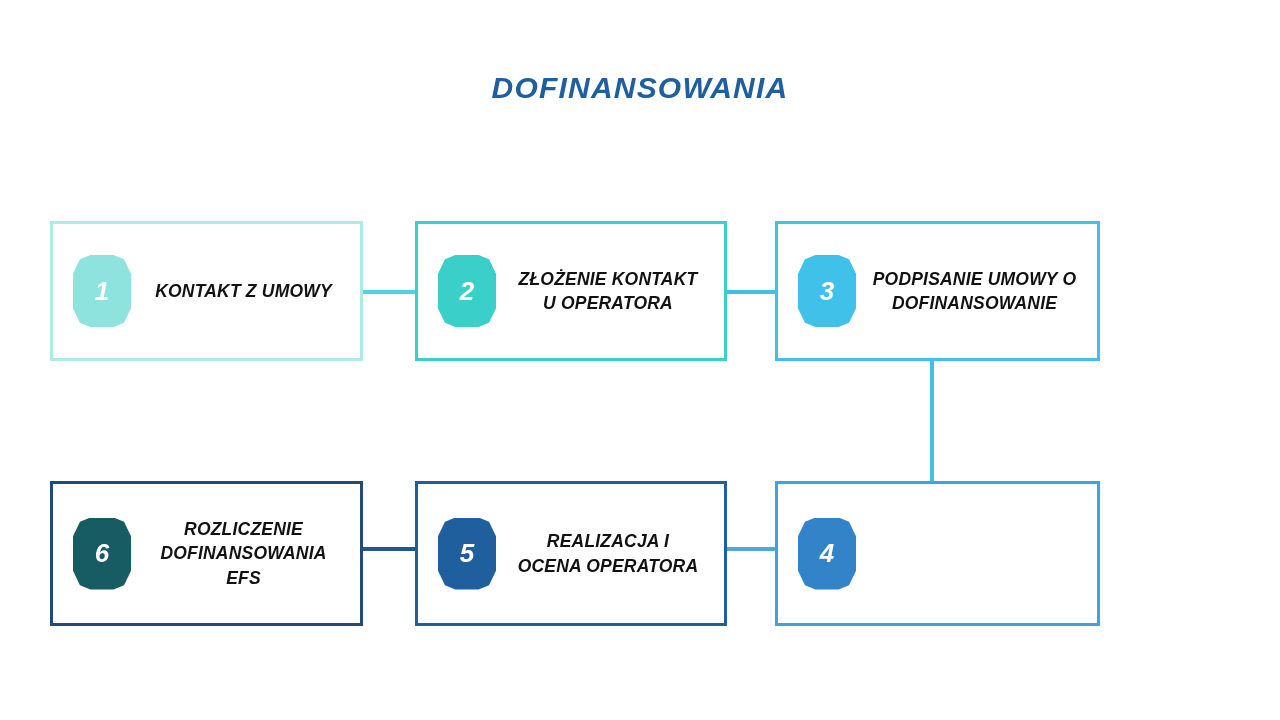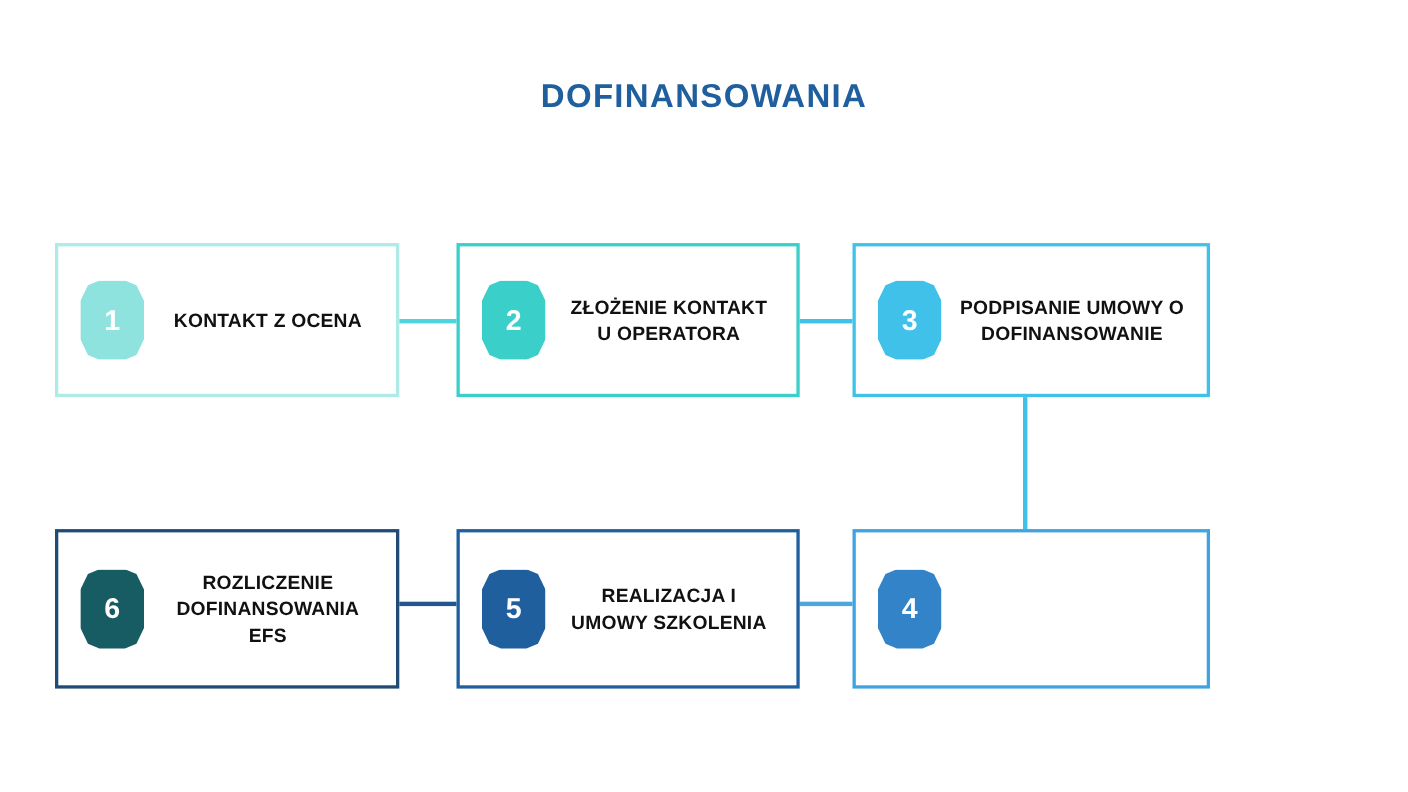--- a/index.html
+++ b/index.html
@@ -11,20 +11,21 @@
     height: 720px;
     background: #ffffff;
     font-family: "Liberation Sans", sans-serif;
     overflow: hidden;
     position: relative;
   }
 
   #infographic {
     position: absolute;
     inset: 0;
+    font-style: italic;
   }
 
   
   .title-block {
     position: absolute;
     top: 68px;
     left: 0;
     width: 1280px;
     text-align: center;
   }
@@ -106,21 +107,21 @@
   <div class="connector h" style="left:358px; top:290px; width:62px; background:#4FD3DE;"></div>
   <div class="connector h" style="left:722px; top:290px; width:58px; background:#3FC1EA;"></div>
   <div class="connector v" style="left:930px; top:358px; width:4px; height:126px; background:#3FC1EA;"></div>
   <div class="connector h" style="left:722px; top:547px; width:58px; background:#4AA8DC;"></div>
   <div class="connector h" style="left:358px; top:547px; width:62px; background:#23568F;"></div>
 
   <div class="step-box col-a row-top" style="border-color:#AEEAE6;">
     <div class="badge" style="background:#8FE3DE;">
       <span>1</span>
     </div>
-    <div class="step-label">KONTAKT Z OCENA</div>
+    <div class="step-label">KONTAKT Z UMOWY</div>
   </div>
 
   <div class="step-box col-b row-top" style="border-color:#3ACFC9;">
     <div class="badge" style="background:#3ACFC9;">
       <span>2</span>
     </div>
     <div class="step-label">ZŁOŻENIE KONTAKT
 U OPERATORA</div>
   </div>
 
@@ -139,21 +140,21 @@
     <div class="step-label">ROZLICZENIE
 DOFINANSOWANIA
 EFS</div>
   </div>
 
   <div class="step-box col-b row-bot" style="border-color:#1F5F9E;">
     <div class="badge" style="background:#1F5F9E;">
       <span>5</span>
     </div>
     <div class="step-label">REALIZACJA I
-UMOWY SZKOLENIA</div>
+OCENA OPERATORA</div>
   </div>
 
   <div class="step-box col-c row-bot" style="border-color:#3FA3E0;">
     <div class="badge" style="background:#3383C9;">
       <span>4</span>
     </div>
   </div>
 
 </div>
 

